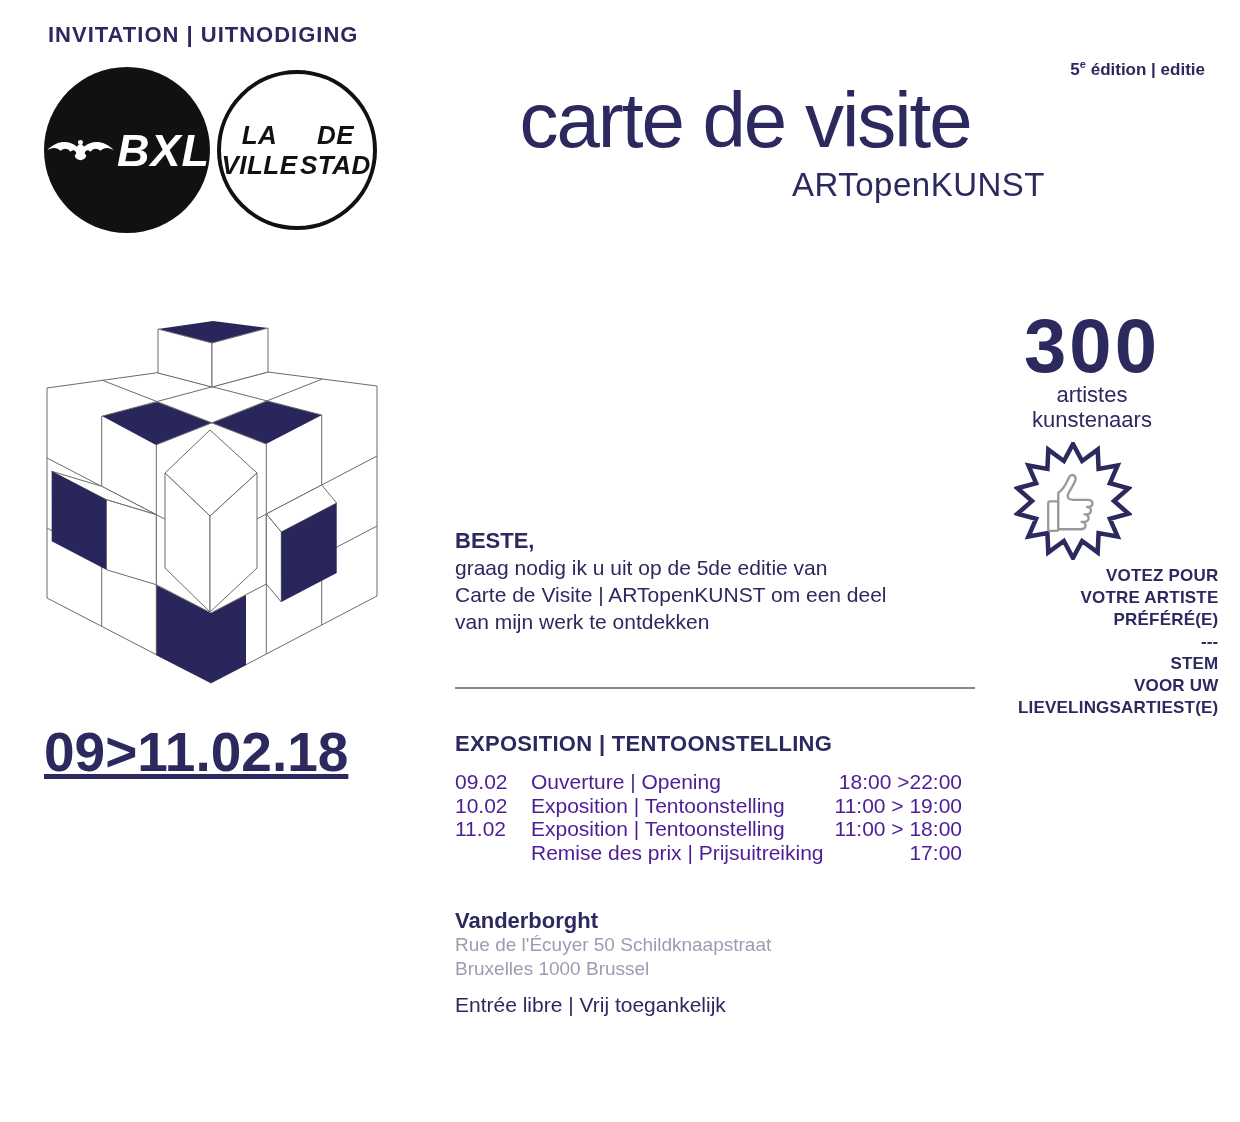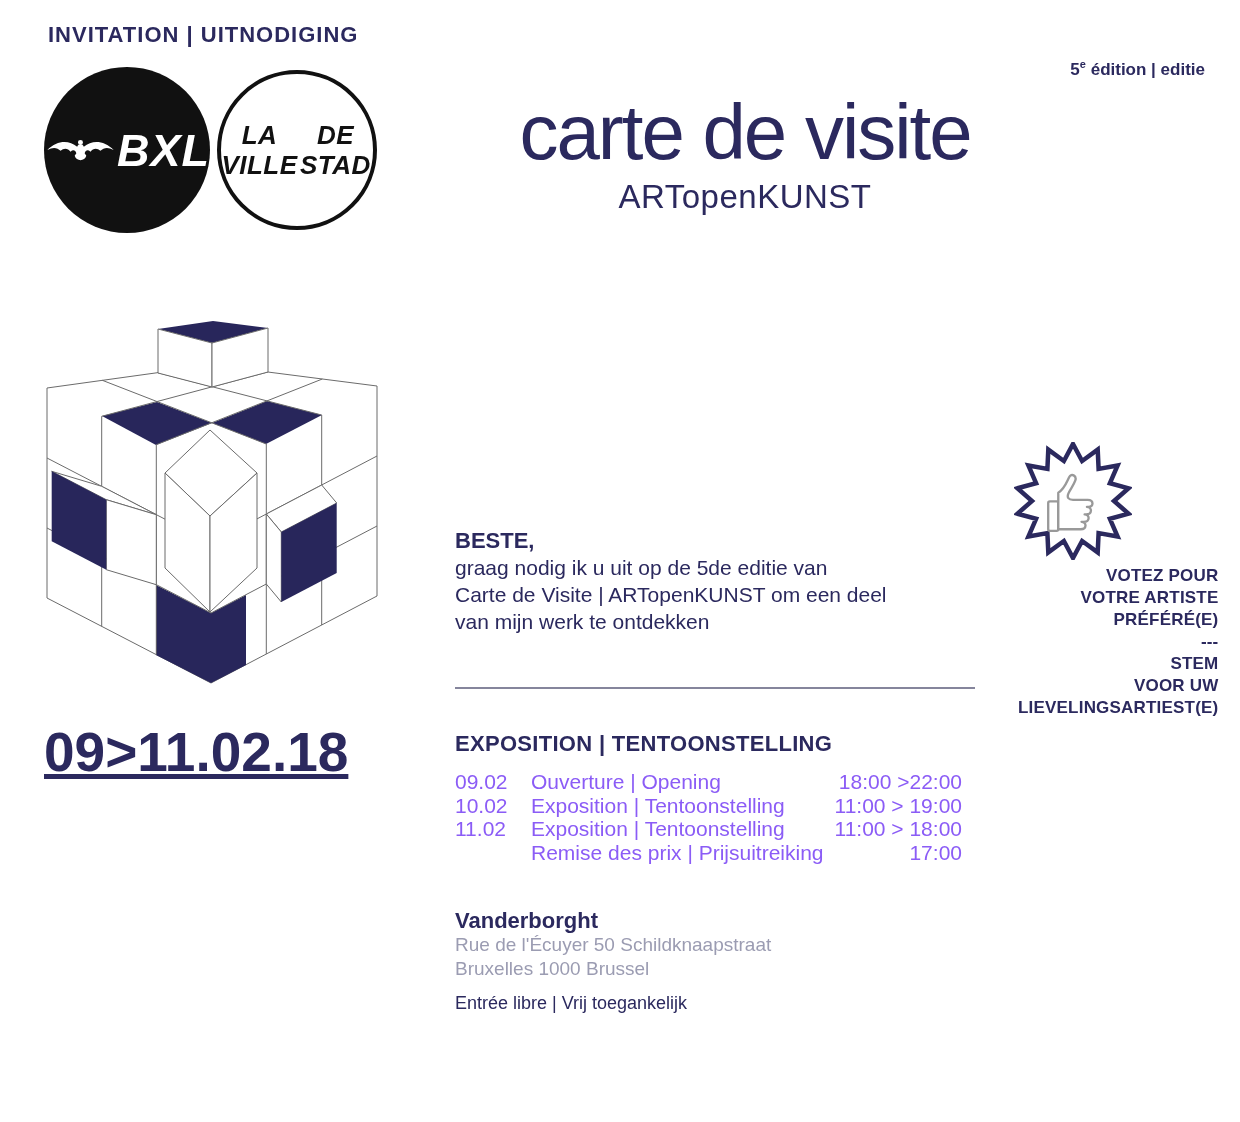--- a/index.html
+++ b/index.html
@@ -13,23 +13,23 @@
         align-items:center;justify-content:center;text-align:center;font-style:italic;}
   .logo.bxl{left:44px;top:67px;width:166px;height:166px;background:#111;}
   .bxl-text{color:#fff;font-weight:bold;font-size:45px;letter-spacing:1px;line-height:1;margin-top:0;}
   .logo.ville{left:217px;top:70px;width:152px;height:152px;border:4px solid #111;background:#fff;}
   .ville-line{color:#111;font-weight:bold;font-size:26px;line-height:30px;letter-spacing:0.5px;}
 
   .edition{position:absolute;left:975px;top:58px;width:230px;text-align:right;
            font-size:17px;font-weight:bold;color:#2b295e;}
   .edition sup{font-size:11px;}
 
-  .brand{position:absolute;left:445px;top:92px;width:600px;text-align:center;color:#2b295e;}
+  .brand{position:absolute;left:445px;top:80px;width:600px;text-align:center;color:#2b295e;}
   .brand-title{font-size:78px;font-weight:400;letter-spacing:-2px;line-height:1.05;}
-  .brand-sub{font-size:33px;margin-top:4px;letter-spacing:0.5px;}
+  .brand-sub{font-size:33px;margin-top:4px;letter-spacing:0.5px;text-align:right;}
 
   .cube{position:absolute;left:40px;top:300px;width:360px;height:400px;}
 
   .intro{position:absolute;left:455px;width:535px;font-size:21px;line-height:27px;color:#2b295e;}
   .intro.fr{top:320px;}
   .intro.nl{top:527px;}
   .greet{font-size:22px;font-weight:bold;line-height:27px;}
 
   .divider{position:absolute;left:455px;top:687px;width:520px;height:0;
            border-top:2px solid #85859c;}
@@ -43,29 +43,29 @@
   .vote{position:absolute;left:1018px;top:565px;font-size:17px;font-weight:bold;
         line-height:22px;color:#2b295e;letter-spacing:0.2px;text-align:right;}
 
   .date{position:absolute;left:44px;top:720px;font-size:55px;font-weight:bold;
         color:#2b295e;letter-spacing:0px;text-decoration:underline;}
 
   .expo-head{position:absolute;left:455px;top:731px;font-size:22px;font-weight:bold;
              color:#2b295e;letter-spacing:0.3px;}
 
   .schedule{position:absolute;left:455px;top:770px;width:507px;font-size:21px;
-            line-height:23.5px;color:#8b5cf6;}
+            line-height:23.5px;color:#4c1d95;}
   .srow{display:flex;}
   .sdate{width:76px;flex:none;}
   .stime{margin-left:auto;padding-left:8px;white-space:nowrap;}
 
   .venue{position:absolute;left:455px;top:909px;width:520px;}
   .vname{font-size:22px;font-weight:bold;color:#2b295e;line-height:24px;}
   .vaddr{font-size:19px;color:#9b9cb2;line-height:24px;}
-  .ventry{font-size:18px;color:#2b295e;margin-top:12px;}
+  .ventry{font-size:21px;color:#2b295e;margin-top:12px;}
 
   .cube polygon, .cube line{stroke:#6b6b6b;stroke-width:1;fill:none;}
   .cube .face{fill:#ffffff;}
   .cube .navyface{fill:#28265b;stroke:none;}
 </style>
 </head>
 <body>
 
 <div class="page">
 
@@ -137,20 +137,25 @@
 
   <div class="intro nl">
     <div class="greet">BESTE,</div>
     <div>graag nodig ik u uit op de 5de editie van</div>
     <div>Carte de Visite | ARTopenKUNST om een deel</div>
     <div>van mijn werk te ontdekken</div>
   </div>
 
   <div class="divider"></div>
 
+  <div class="artists">
+    <div class="count">300</div>
+    <div class="alabel">artistes</div>
+    <div class="alabel">kunstenaars</div>
+  </div>
 
   <svg class="star" viewBox="0 0 118 118">
     <polygon points="59.0,2.0 68.1,19.0 83.7,7.6 84.6,26.9 103.6,23.5 95.9,41.2 114.6,46.3 100.0,59.0 114.6,71.7 95.9,76.8 103.6,94.5 84.6,91.1 83.7,110.4 68.1,99.0 59.0,116.0 49.9,99.0 34.3,110.4 33.4,91.1 14.4,94.5 22.1,76.8 3.4,71.7 18.0,59.0 3.4,46.3 22.1,41.2 14.4,23.5 33.4,26.9 34.3,7.6 49.9,19.0" fill="#ffffff" stroke="#2b295e" stroke-width="4.5" stroke-linejoin="miter"></polygon>
     <g transform="translate(59,64) scale(1.55)" fill="#ffffff" stroke="#999999" stroke-width="1.5" stroke-linejoin="round" stroke-linecap="round">
       <rect x="-16" y="-3" width="6.5" height="19" rx="1"></rect>
       <path d="M-9.5,15 L5,15 C9,15 9,10.4 5.5,10.2 L7,10.2 C11,10.2 11,5.6 7.5,5.4 L8.5,5.4 C12.5,5.4 12.5,0.8 9,0.6 L10,0.6 C13.5,0.6 13.5,-4 9.5,-4 L0,-4 C-3,-4 -4,-5.5 -3,-8 C-2,-10.5 0.5,-13.5 1.5,-16.5 C2.5,-19.5 -1,-21.5 -2.5,-18.5 C-4,-15.5 -5.5,-11 -9.5,-8.5 Z"></path>
     </g>
   </svg>
 
   <div class="vote">

